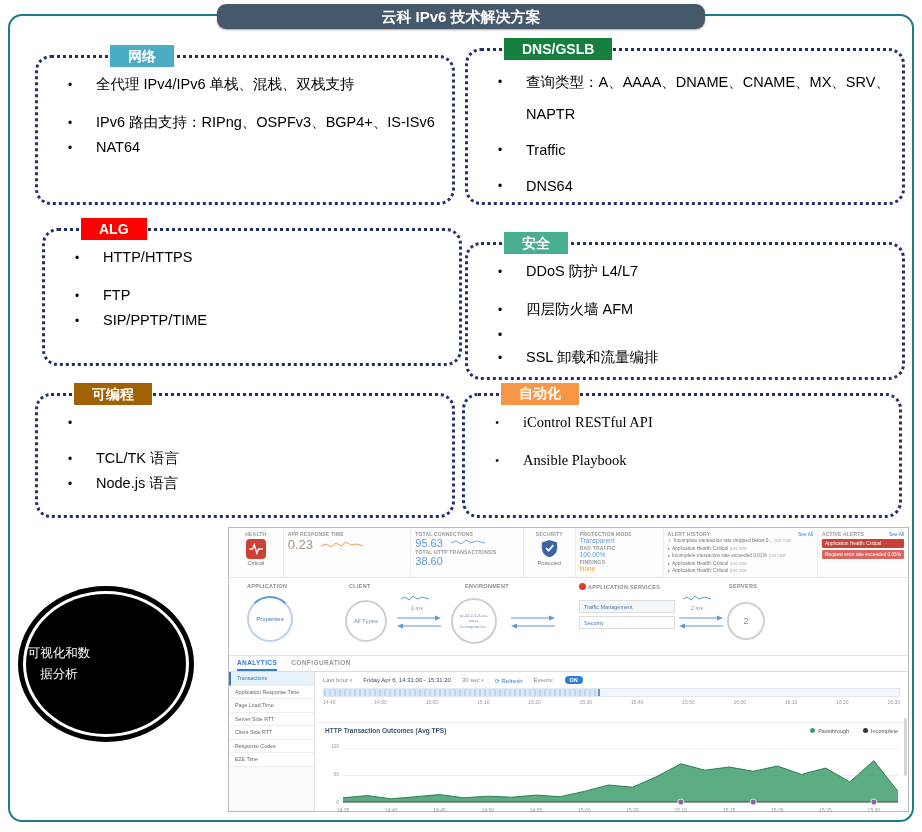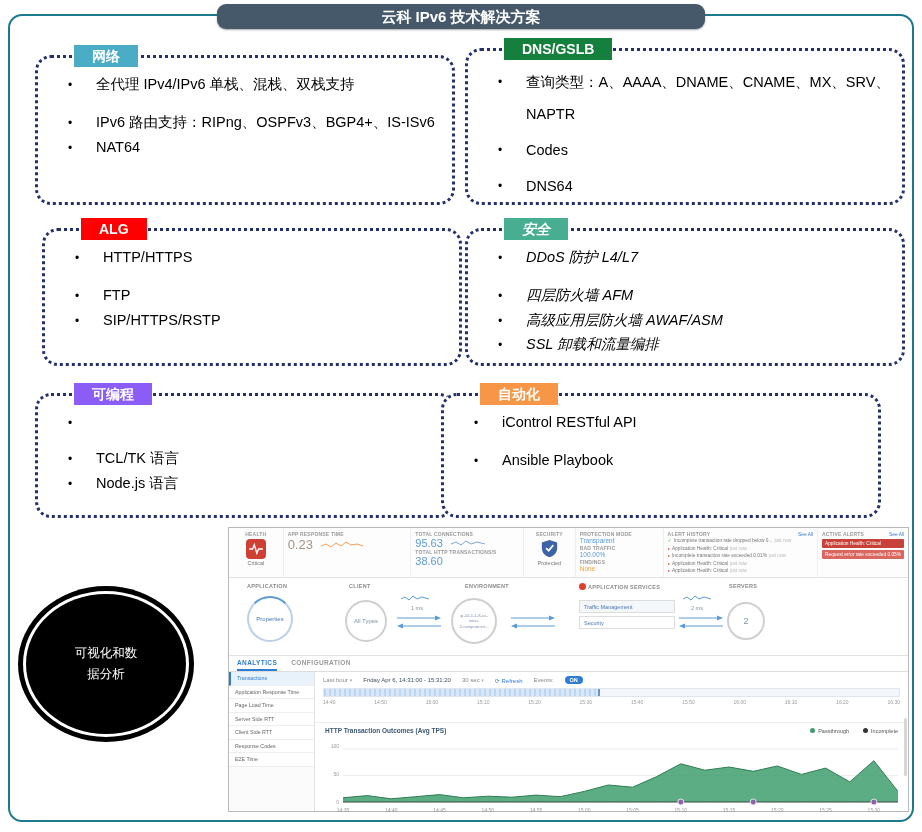--- a/index.html
+++ b/index.html
@@ -12,40 +12,40 @@
   .ftab{position:absolute;top:-13px;left:36px;padding:0 18px;height:22px;line-height:22px;color:#fff;font-size:14px;font-weight:bold;white-space:nowrap;}
   .bullets{padding:16px 10px 0 30px;}
   .bullet-group{margin-bottom:16px;}
   .bullet{display:flex;font-size:14.5px;line-height:1.5;margin-bottom:3px;color:#000;}
   .bullet .dot{width:28px;flex:none;font-size:12px;padding-top:2px;}
   #box0{left:35px;top:55px;width:420px;height:150px;}
   #box1{left:465px;top:48px;width:440px;height:157px;}
   #box1 .bullet{line-height:2.2;}
   #box1 .bullet-group{margin-bottom:4px;}
   #box2{left:42px;top:228px;width:420px;height:138px;}
-  #box3{left:465px;top:228px;width:440px;height:138px;font-style:italic;}
+  #box3{left:465px;top:242px;width:440px;height:138px;}
   #box4{left:35px;top:393px;width:420px;height:125px;}
-  #box5{left:441px;top:393px;width:440px;height:125px;}
+  #box5{left:462px;top:393px;width:440px;height:125px;font-family:Liberation Serif, serif;}
   
-  .callout{position:absolute;left:26px;top:594px;width:160px;height:140px;border-radius:50%;background:#000;box-shadow:0 0 0 3px #fff,0 0 0 8px #000;display:flex;align-items:center;justify-content:center;z-index:4;}
+  .callout{position:absolute;left:26px;top:594px;width:160px;height:140px;border-radius:50%;background:#000;box-shadow:0 0 0 3px #fff,0 0 0 8px #000;display:flex;align-items:center;justify-content:flex-start;z-index:4;}
   .callout span{color:#fff;font-size:12.5px;width:66px;text-align:center;line-height:1.7;}
   
   .dash{position:absolute;left:228px;top:527px;width:681px;height:285px;background:#fff;border:1px solid #b9b9b9;font-size:6px;color:#555;z-index:3;}
   .kpi{position:absolute;left:0;top:0;right:0;height:50px;border-bottom:1px solid #e2e2e2;display:flex;background:#fdfdfd;}
   .kcol{padding:3px 4px;position:relative;border-left:1px solid #efefef;}
   .kcol:first-child{border-left:none;}
   .klabel{font-size:5px;color:#9a9a9a;font-weight:bold;letter-spacing:.2px;white-space:nowrap;}
   .k-health{width:56px;text-align:center;}
   .hicon{width:20px;height:20px;background:#cf3f34;border-radius:4px;margin:2px auto 1px;display:flex;align-items:center;justify-content:center;}
   .hstatus{font-size:5.5px;color:#777;}
   .k-art{width:96px;}
   .bignum{font-size:13px;color:#a39486;}
   .k-conn{width:118px;margin-left:36px;}
   .bluenum{font-size:11px;color:#5b9bd5;}
-  .vrow{display:flex;align-items:flex-end;gap:8px;}
+  .vrow{display:flex;align-items:flex-start;gap:8px;}
   .k-sec{width:54px;text-align:center;}
   .k-prot{width:92px;}
   .pv{font-size:6.5px;color:#5b9bd5;margin-bottom:1px;}
   .pv.orange{color:#e8a33d;}
   .k-ah{width:162px;}
   .khead{display:flex;justify-content:space-between;align-items:center;}
   .seeall{color:#3a7bd5;font-size:4.8px;cursor:pointer;}
   .ah-row{display:flex;align-items:center;gap:2px;white-space:nowrap;overflow:hidden;line-height:7.6px;}
   .ah-ic{flex:none;}
   .ah-ic.ok{color:#5cb85c;font-size:5px;}
@@ -102,21 +102,21 @@
   .xlabels span{position:absolute;transform:translateX(-50%);white-space:nowrap;}
   .vscroll{position:absolute;right:1px;top:46px;width:3px;height:58px;background:#d6d6d6;border-radius:2px;cursor:pointer;}
 </style>
 </head>
 <body>
 
 <div class="frame"></div>
 <div class="banner">云科 IPv6 技术解决方案</div>
 
 <div class="fbox" id="box0">
-  <span class="ftab" style="background: rgb(75, 172, 198);">网络</span>
+  <span class="ftab" style="background: rgb(75, 172, 198); margin-left: 36px;">网络</span>
   <div class="bullets">
       <div class="bullet-group">
         <div class="bullet">
           <span class="dot">•</span>
           <span class="bt">全代理 IPv4/IPv6 单栈、混栈、双栈支持</span>
         </div>
       </div>
       <div class="bullet-group">
         <div class="bullet">
           <span class="dot">•</span>
@@ -134,21 +134,21 @@
   <div class="bullets">
       <div class="bullet-group">
         <div class="bullet">
           <span class="dot">•</span>
           <span class="bt">查询类型：A、AAAA、DNAME、CNAME、MX、SRV、NAPTR</span>
         </div>
       </div>
       <div class="bullet-group">
         <div class="bullet">
           <span class="dot">•</span>
-          <span class="bt">Codes</span>
+          <span class="bt">Traffic</span>
         </div>
       </div>
       <div class="bullet-group">
         <div class="bullet">
           <span class="dot">•</span>
           <span class="bt">DNS64</span>
         </div>
       </div>
     </div>
 </div>
@@ -161,52 +161,51 @@
           <span class="bt">HTTP/HTTPS</span>
         </div>
       </div>
       <div class="bullet-group">
         <div class="bullet">
           <span class="dot">•</span>
           <span class="bt">FTP</span>
         </div>
         <div class="bullet">
           <span class="dot">•</span>
-          <span class="bt">SIP/HTTPS/RSTP</span>
+          <span class="bt">SIP/PPTP/TIME</span>
         </div>
       </div>
     </div>
 </div>
 <div class="fbox" id="box3">
   <span class="ftab" style="background: rgb(71, 174, 146);">安全</span>
   <div class="bullets">
       <div class="bullet-group">
         <div class="bullet">
           <span class="dot">•</span>
           <span class="bt">DDoS 防护 L4/L7</span>
         </div>
       </div>
       <div class="bullet-group">
         <div class="bullet">
           <span class="dot">•</span>
           <span class="bt">四层防火墙 AFM</span>
         </div>
         <div class="bullet">
           <span class="dot">•</span>
-          <span class="bt">高级应用层防火墙 AWAF/ASM</span>
         </div>
         <div class="bullet">
           <span class="dot">•</span>
           <span class="bt">SSL 卸载和流量编排</span>
         </div>
       </div>
     </div>
 </div>
 <div class="fbox" id="box4">
-  <span class="ftab" style="background: #8b5cf6;">可编程</span>
+  <span class="ftab" style="background: #a16207;">可编程</span>
   <div class="bullets">
       <div class="bullet-group">
         <div class="bullet">
           <span class="dot">•</span>
         </div>
       </div>
       <div class="bullet-group">
         <div class="bullet">
           <span class="dot">•</span>
           <span class="bt">TCL/TK 语言</span>

